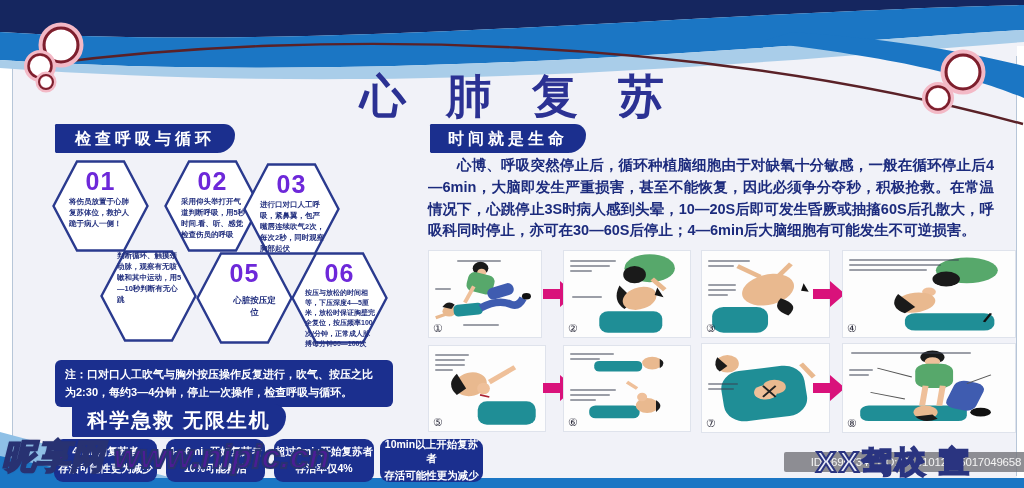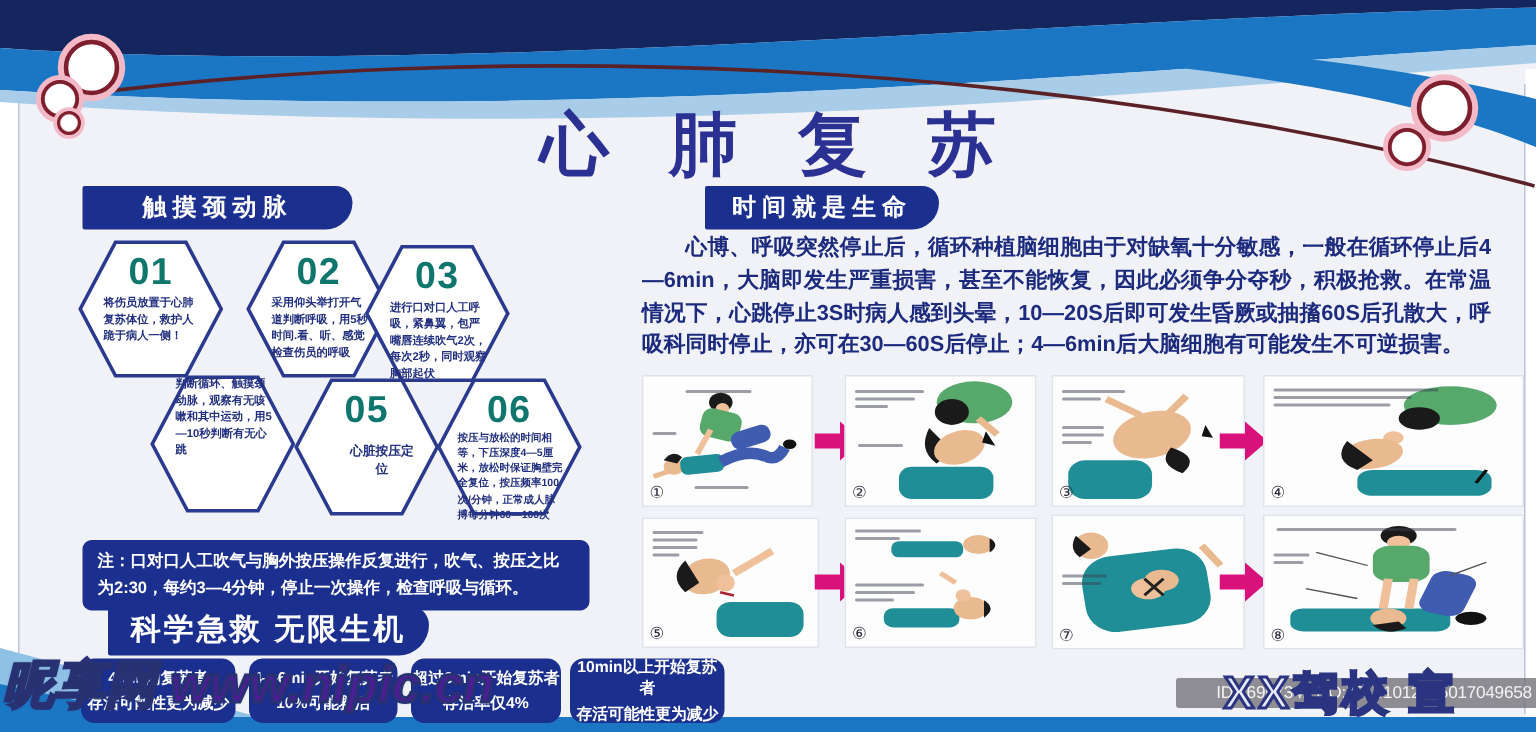--- a/index.html
+++ b/index.html
@@ -14,28 +14,28 @@
   .top-art{position:absolute;left:0;top:0;width:1024px;height:170px;}
   .bottom-art{position:absolute;left:0;bottom:0;width:1024px;height:70px;}
   
   .main-title{position:absolute;left:262px;top:66px;width:500px;text-align:center;
     font-size:46px;font-weight:900;color:#2b3193;letter-spacing:40px;text-indent:40px;white-space:nowrap;}
   
   .badge{position:absolute;height:29px;line-height:29px;background:#1b2f8e;color:#fff;
     font-weight:bold;font-size:16px;letter-spacing:4px;text-align:center;
     border-radius:2px 16px 26px 2px;}
   .badge-left1{left:55px;top:124px;width:180px;}
-  .badge-right1{left:430px;top:124px;width:156px;margin-left:40px;}
+  .badge-right1{left:430px;top:124px;width:156px;}
   .badge-science{left:72px;top:404px;width:214px;height:33px;line-height:33px;font-size:20px;
     font-weight:900;letter-spacing:2px;}
   
   .hex{position:absolute;width:97px;height:92px;}
   .hex svg.hexbg{position:absolute;left:0;top:0;width:100%;height:100%;}
   .hex-num{position:relative;margin-top:7px;text-align:center;font-size:25px;font-weight:900;
-    color:#0f766e;letter-spacing:1px;}
+    color:#6d28d9;letter-spacing:1px;}
   .hex-text{position:relative;font-size:7.5px;font-weight:bold;color:#23307f;line-height:1.45;
     padding:1px 15px 0 17px;}
   .hex-text.center{text-align:center;padding-top:6px;font-size:8.5px;padding-left:35px;}
   
   .note-box{position:absolute;left:55px;top:360px;width:318px;background:#1b2f8e;border-radius:6px;
     color:#fff;font-size:11px;font-weight:bold;line-height:1.6;padding:6px 10px;}
   .stat{position:absolute;top:439px;height:43px;background:#1b2f8e;border-radius:9px;color:#fff;
     font-weight:bold;font-size:10.5px;text-align:center;display:flex;flex-direction:column;
     justify-content:center;gap:3px;}
   .stat-1{left:54px;width:103px;} .stat-2{left:166px;width:99px;}
@@ -104,21 +104,21 @@
   </svg>
 
   <svg class="bottom-art" viewBox="0 0 1024 70">
     <path d="M0,14 L210,70 L0,70 Z" fill="#8fc0e6"></path>
     <path d="M0,38 L150,70 L0,70 Z" fill="#1b76c4"></path>
     <rect x="0" y="60" width="1024" height="10" fill="#1b76c4"></rect>
   </svg>
 
   <div class="main-title">心肺复苏</div>
 
-  <div class="badge badge-left1">触摸颈动脉</div>
+  <div class="badge badge-left1">检查呼吸与循环</div>
 
   <div class="hex" style="left:52px;top:160px;">
     <svg class="hexbg" viewBox="0 0 97 92">
       <polygon points="25,1.5 72,1.5 95.5,46 72,90.5 25,90.5 1.5,46" fill="#ffffff" stroke="#2a3a8e" stroke-width="2.4"></polygon>
       </svg>
     <div class="hex-num">01</div>
     <div class="hex-text">将伤员放置于心肺复苏体位，救护人跪于病人一侧！</div>
   </div>
   <div class="hex" style="left:164px;top:160px;">
     <svg class="hexbg" viewBox="0 0 97 92">

